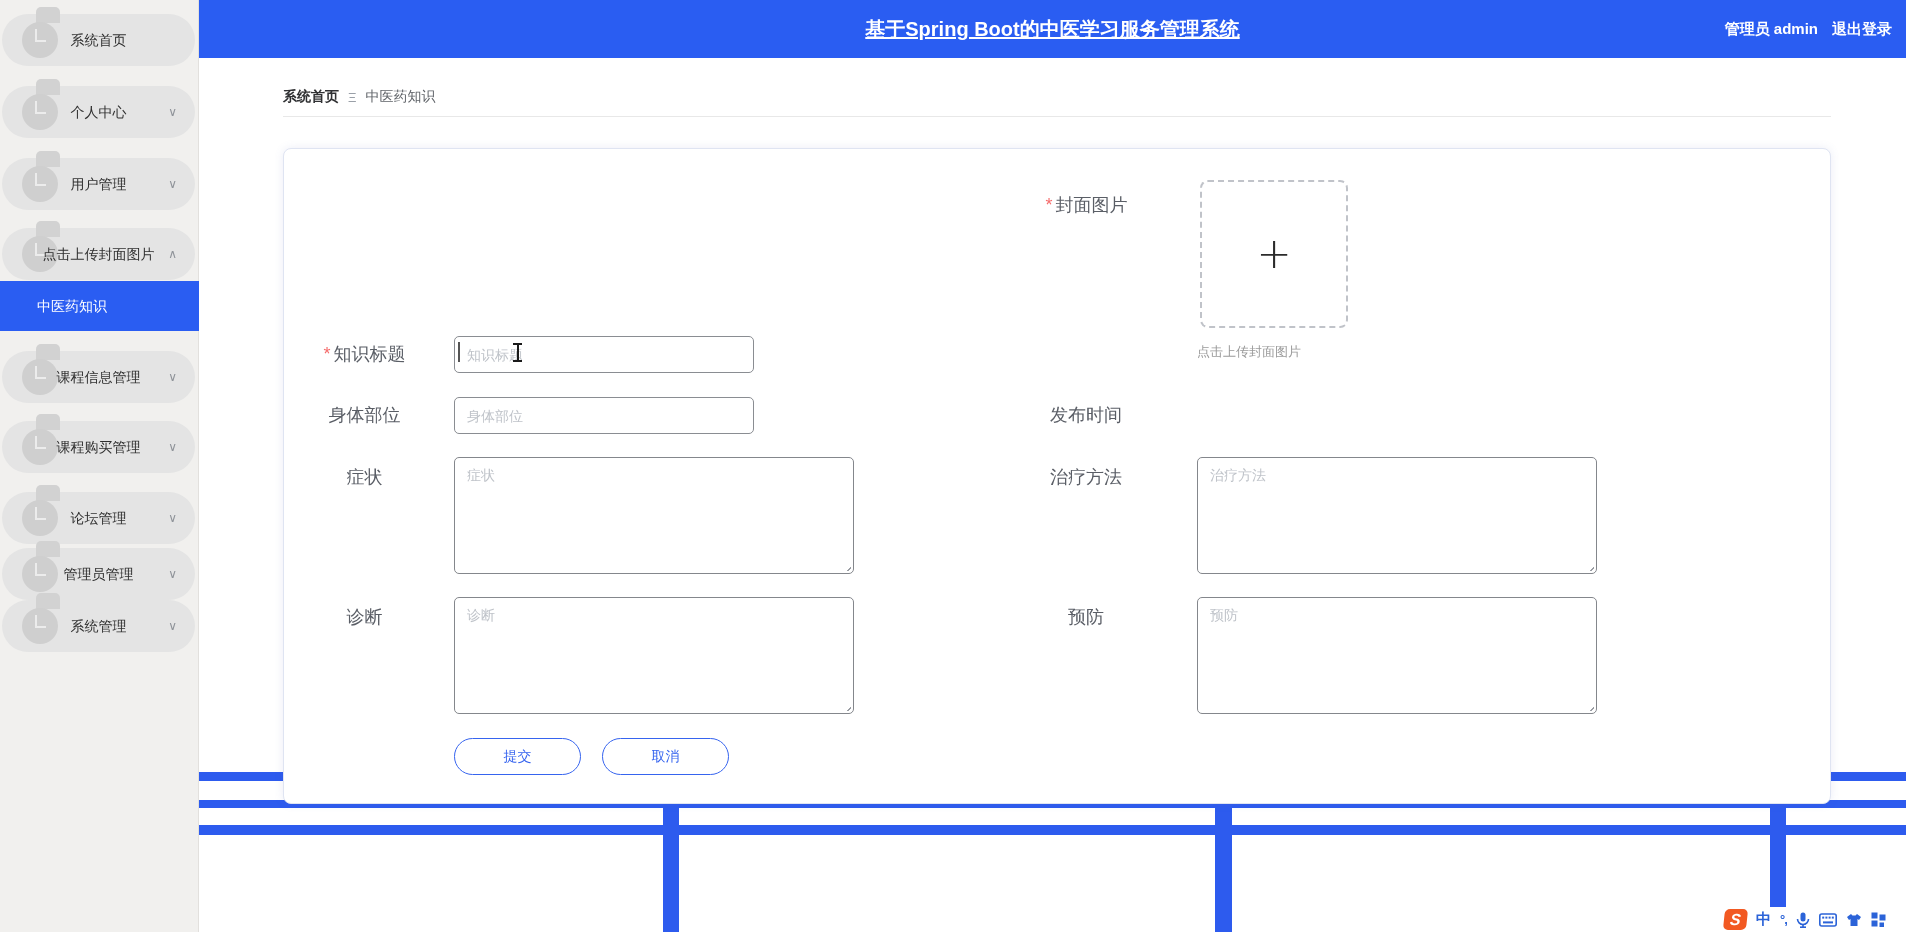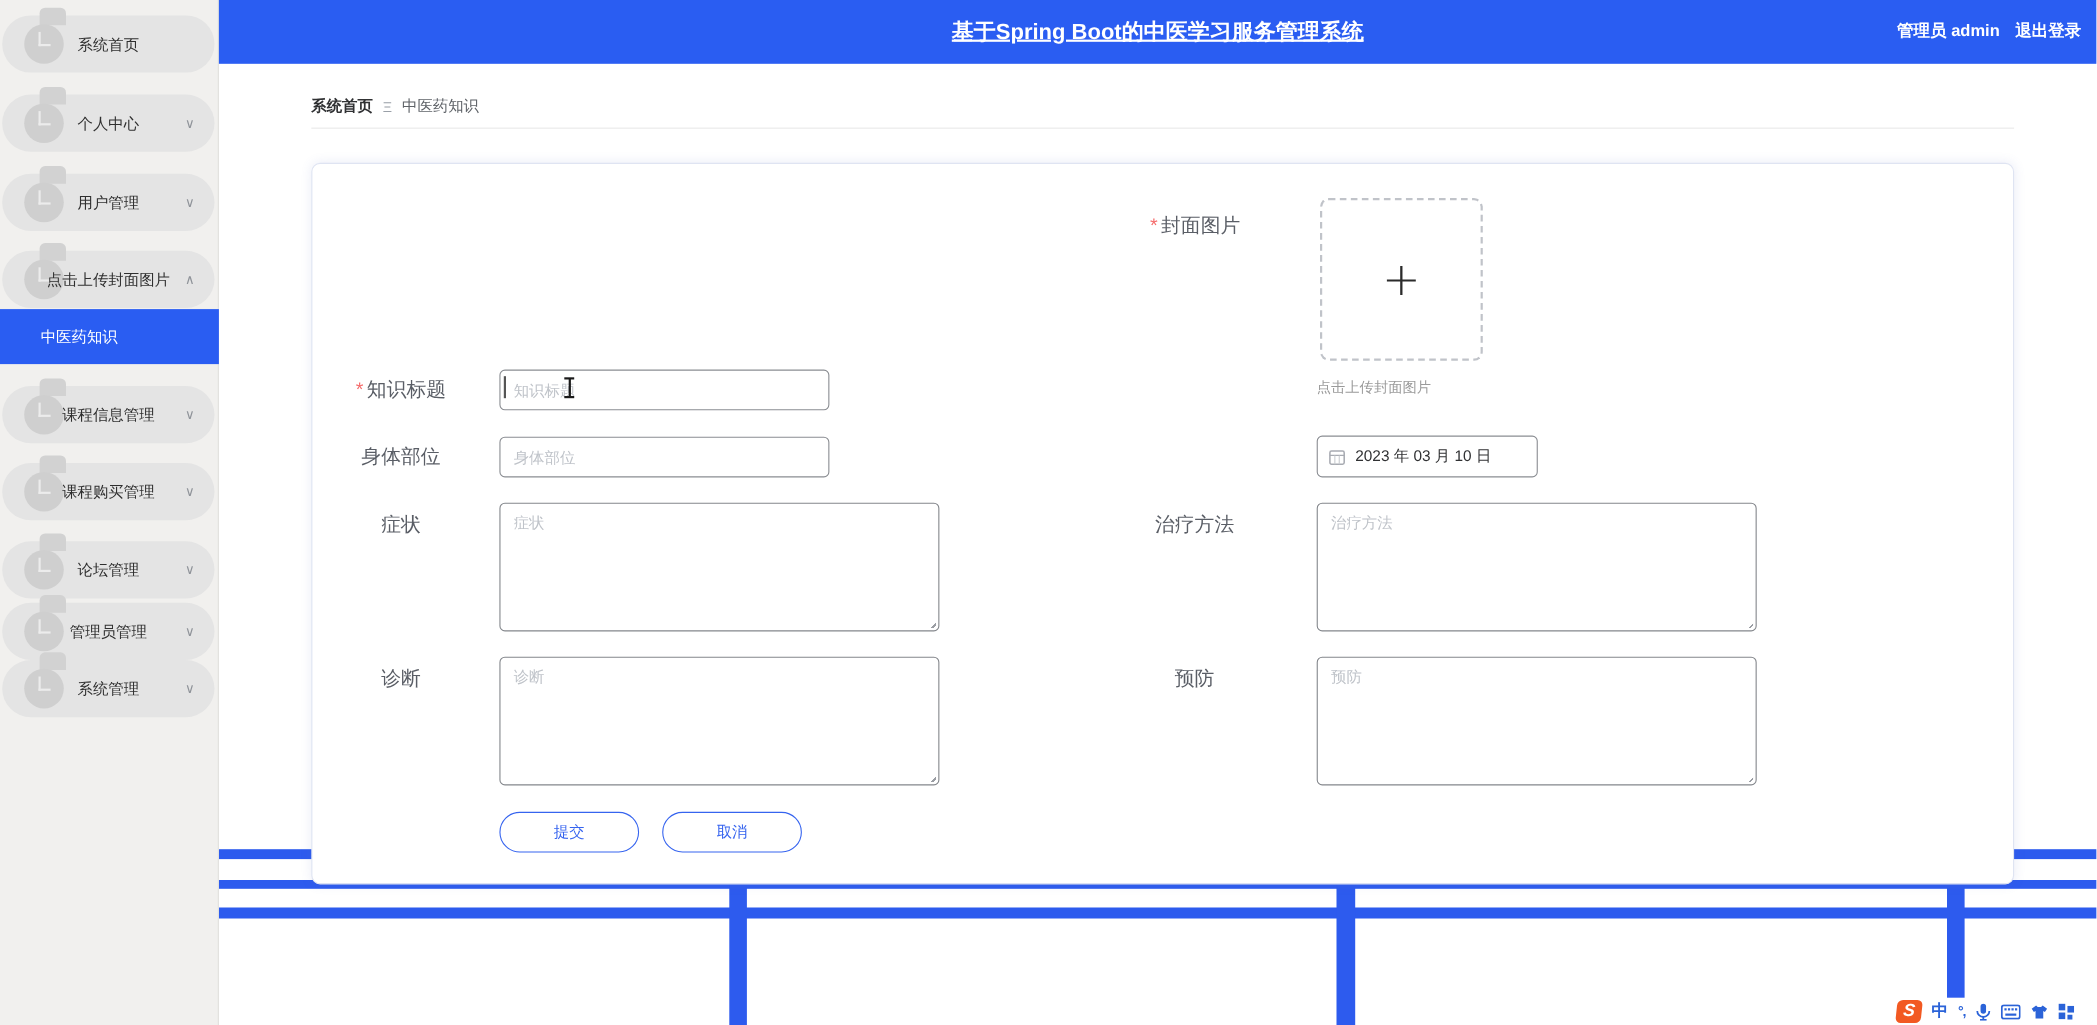--- a/index.html
+++ b/index.html
@@ -245,29 +245,21 @@
     <span class="plus">+</span>
   </div>
   <div class="upload-hint">点击上传封面图片</div>
 
   <div class="f-label lbl-title"><span class="req">*</span><span>知识标题</span></div>
   <input class="txt-input in-title" placeholder="知识标题" style="">
 
   <div class="f-label lbl-body"><span>身体部位</span></div>
   <input class="txt-input in-body" placeholder="身体部位" style="">
 
-  <div class="date-box">
-    <svg width="15" height="15" viewBox="0 0 15 15">
-      <rect x="1" y="2" width="13" height="12" rx="1.5" fill="none" stroke="#a8abb2" stroke-width="1.4"></rect>
-      <line x1="1" y1="6" x2="14" y2="6" stroke="#a8abb2" stroke-width="1.2"></line>
-      <line x1="5.5" y1="6" x2="5.5" y2="14" stroke="#c9ccd1" stroke-width="1"></line>
-      <line x1="9.5" y1="6" x2="9.5" y2="14" stroke="#c9ccd1" stroke-width="1"></line>
-    </svg>
-    <span class="date-value">2023 年 03 月 10 日</span>
-  </div>
+  <div class="f-label lbl-publish"><span>发布时间</span></div>
 
   <div class="f-label lbl-symptom"><span>症状</span></div>
   <div class="ta-wrap ta-symptom">
     <textarea placeholder="症状" style=""></textarea>
     <span class="ta-handle"></span>
   </div>
 
   <div class="f-label lbl-treatment"><span>治疗方法</span></div>
   <div class="ta-wrap ta-treatment">
     <textarea placeholder="治疗方法" style=""></textarea>

